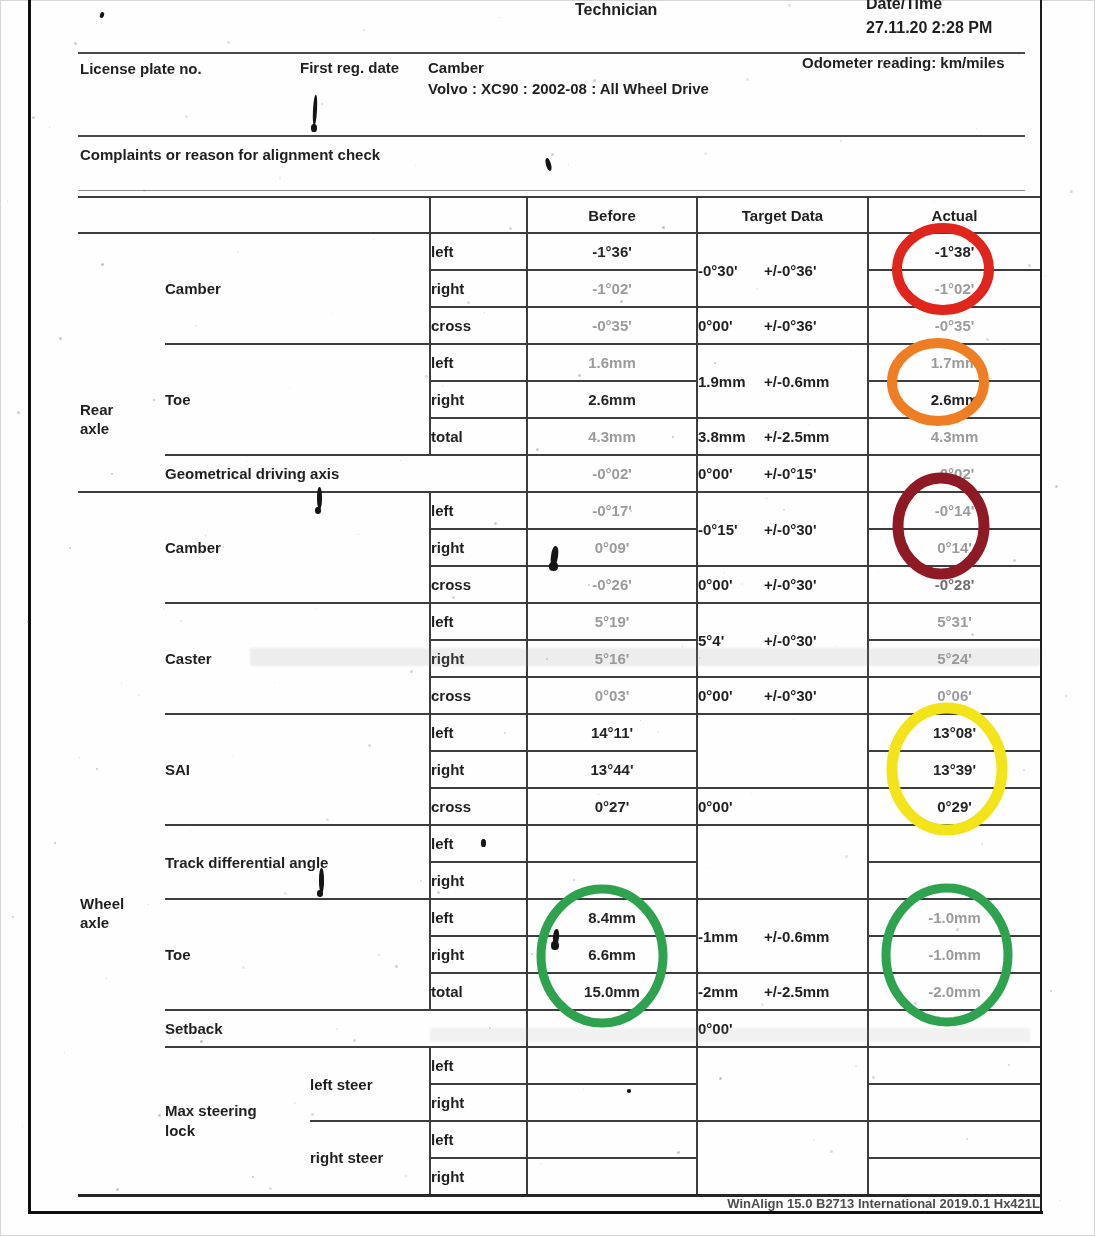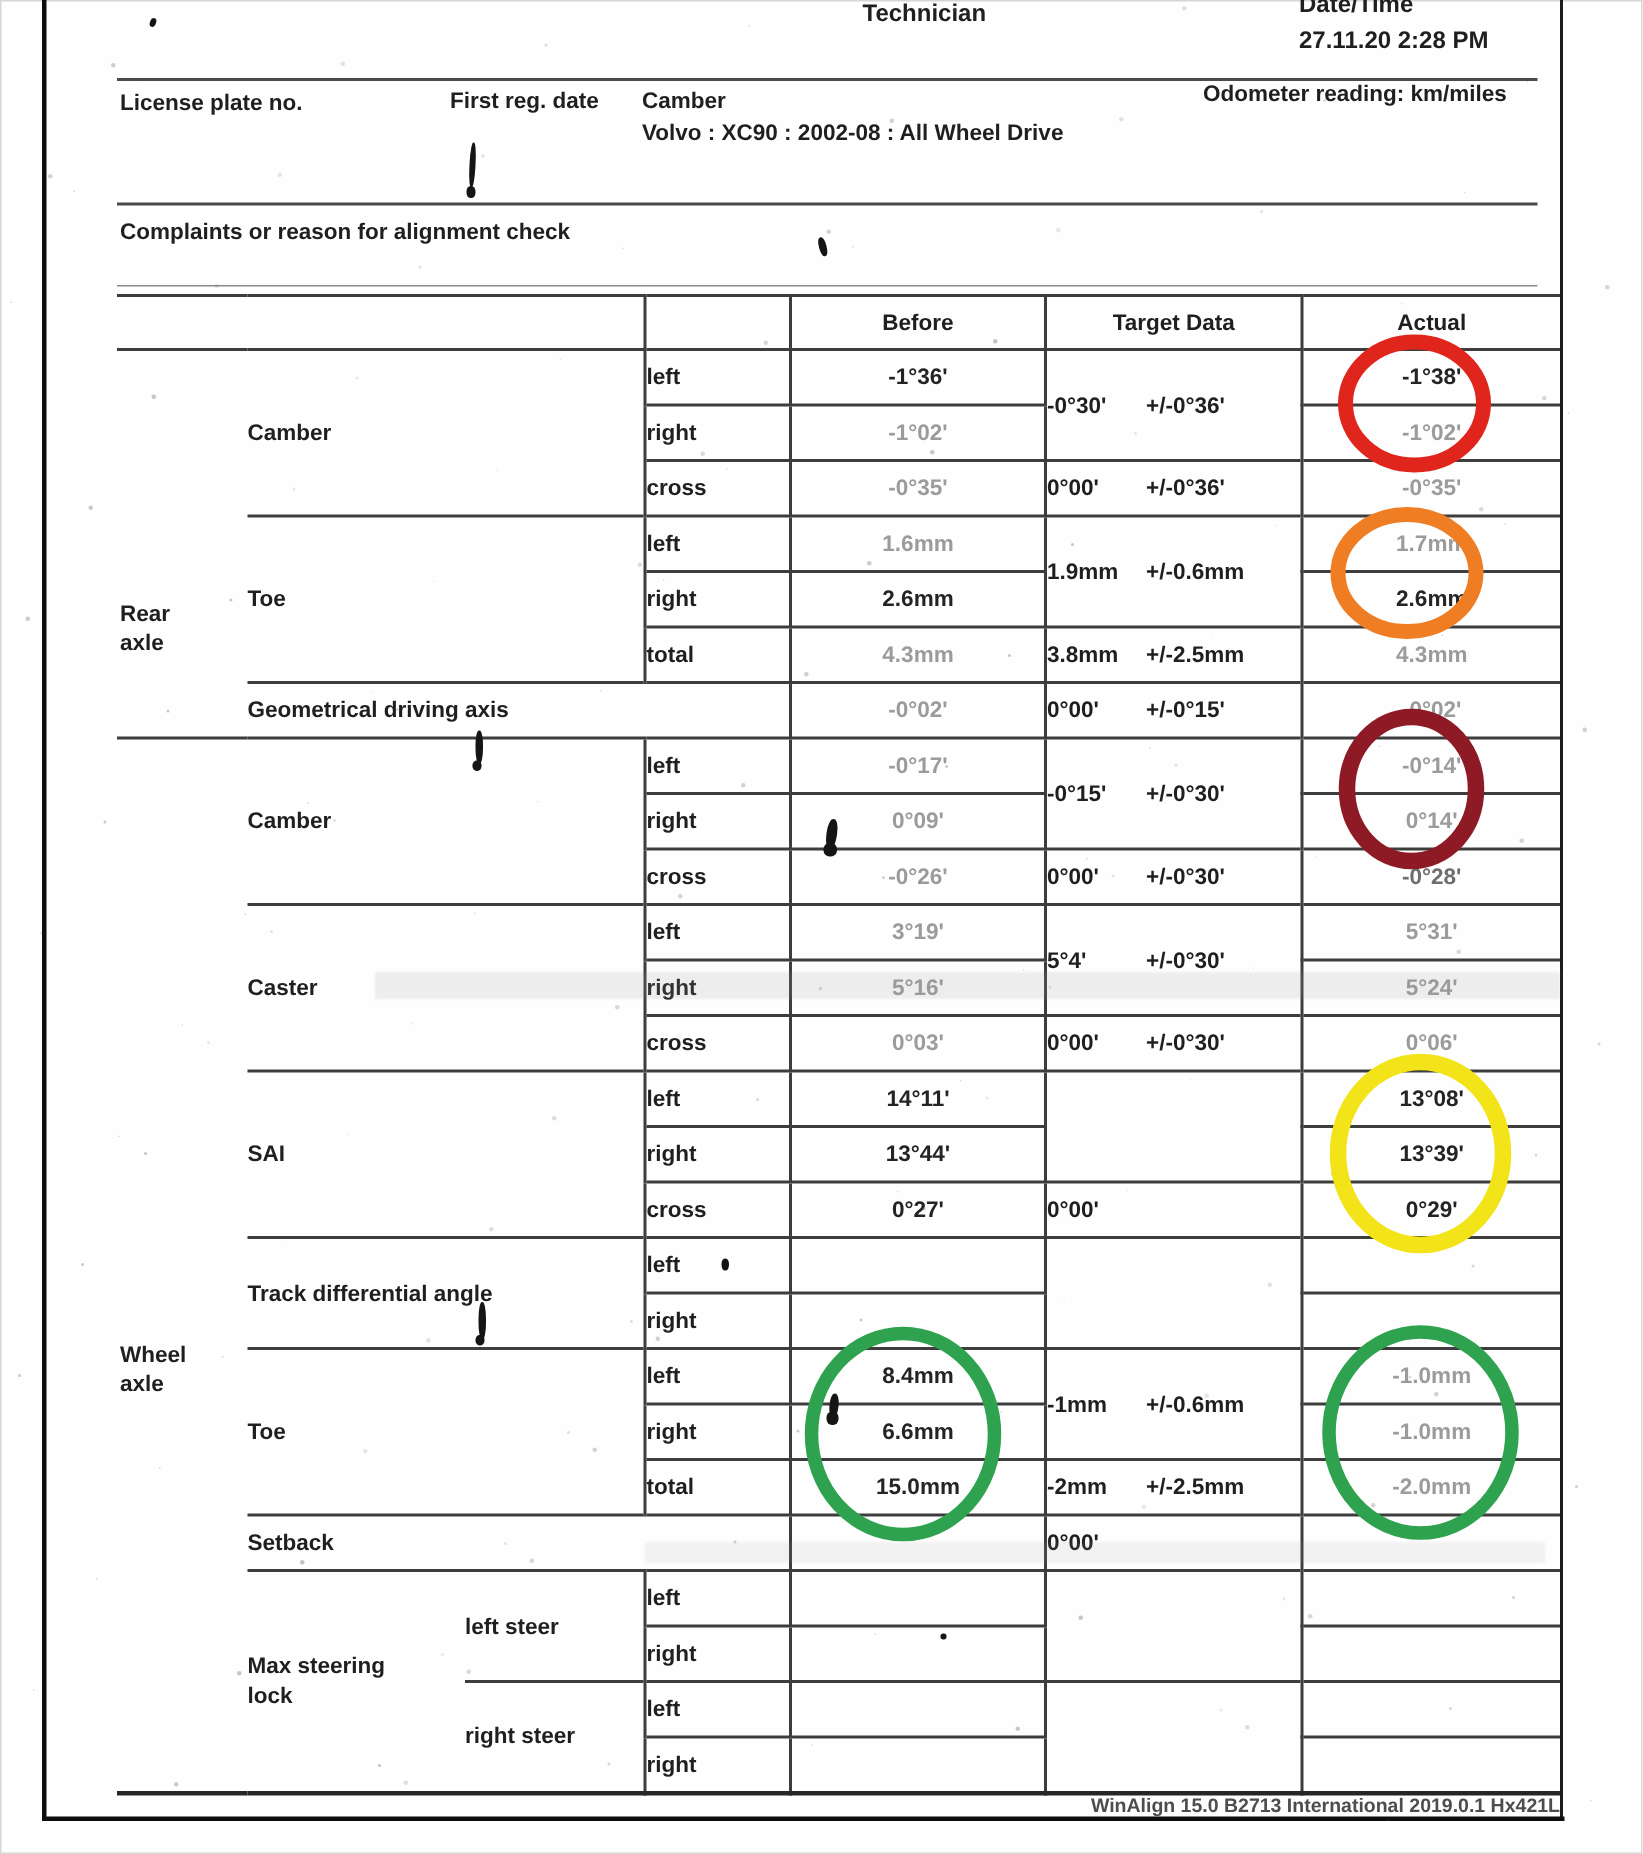--- a/index.html
+++ b/index.html
@@ -161,21 +161,21 @@
   <tr class="r">
     <td class="s">cross</td>
     <td class="b faint">-0°26'</td>
     <td class="t"><span class="tv">0°00'</span><span class="tt">+/-0°30'</span></td>
     <td class="a mid">-0°28'</td>
   </tr>
 
   <tr class="r">
     <td class="p" colspan="2" rowspan="3">Caster</td>
     <td class="s">left</td>
-    <td class="b faint">3°19'</td>
+    <td class="b faint">5°19'</td>
     <td class="t" rowspan="2"><span class="tv">5°4'</span><span class="tt">+/-0°30'</span></td>
     <td class="a faint">5°31'</td>
   </tr>
   <tr class="r">
     <td class="s">right</td>
     <td class="b faint">5°16'</td>
     <td class="a faint">5°24'</td>
   </tr>
   <tr class="r">
     <td class="s">cross</td>

